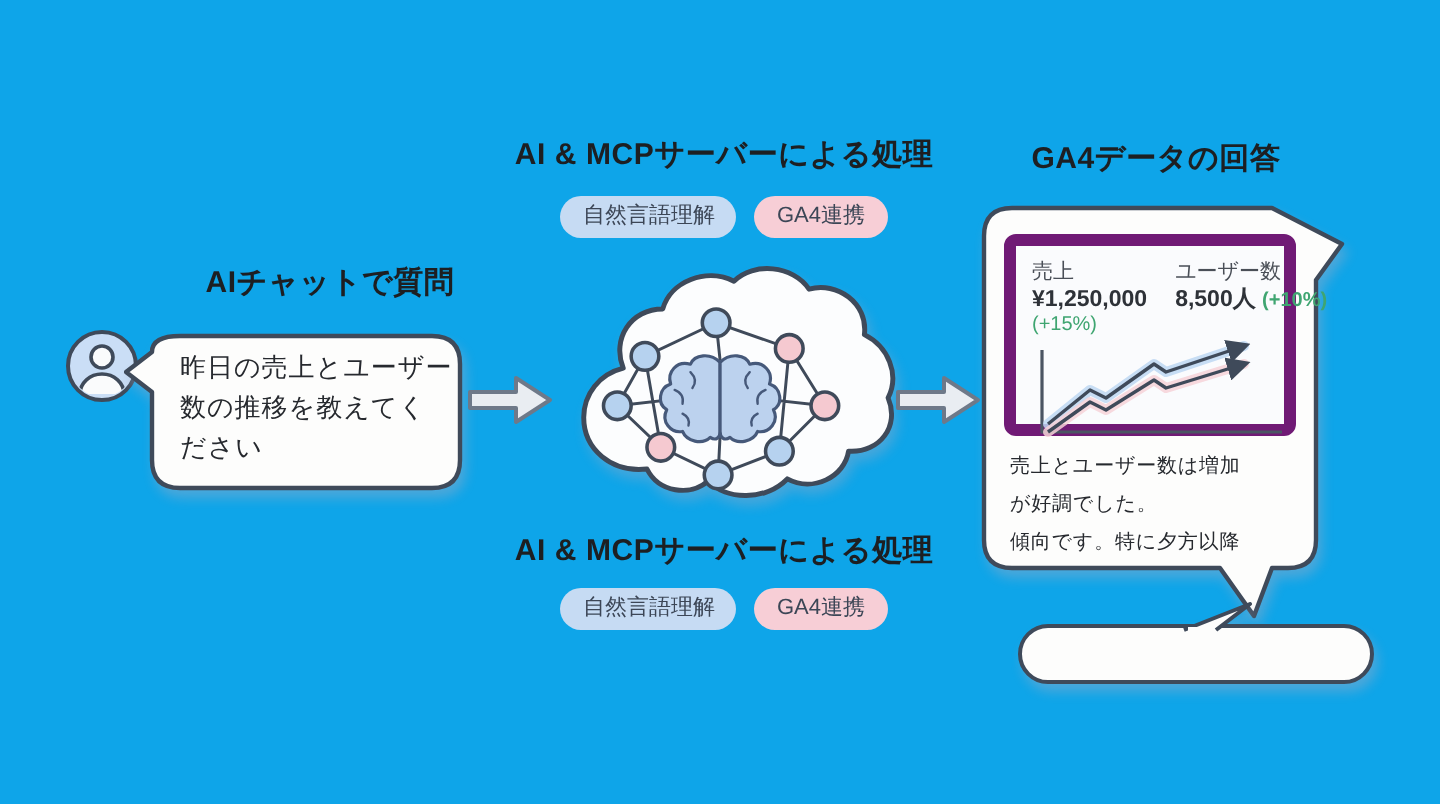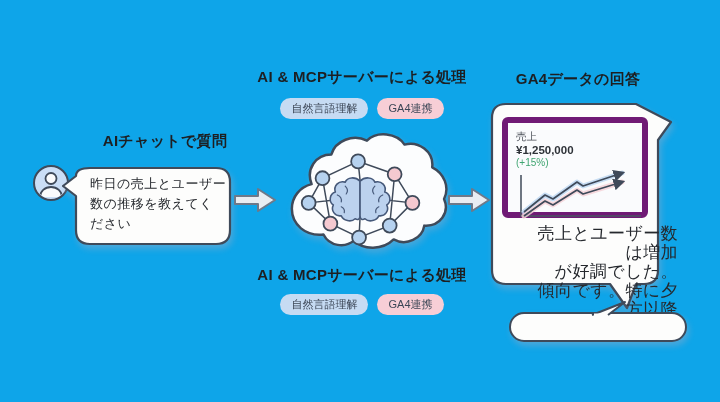--- a/index.html
+++ b/index.html
@@ -23,21 +23,21 @@
     white-space:nowrap;line-height:1.2;
   }
   .badge.blue{background:#c6dbf3;}
   .badge.pink{background:#f7ced6;}
   .bubble-svg{position:absolute;left:0;top:0;filter:drop-shadow(2px 4px 3px rgba(150,170,200,.45));}
   .bubble-text{position:absolute;color:#26292e;}
   .bubble-text .line{display:block;}
   #query-bubble{position:absolute;left:62px;top:164px;width:176px;height:84px;}
   #query-bubble .bubble-text{left:28px;top:10px;font-size:13px;line-height:20px;letter-spacing:.5px;}
   #response-bubble{position:absolute;left:488px;top:100px;width:190px;height:215px;}
-  #response-bubble .bubble-text{left:34px;top:124px;font-size:17px;line-height:19px;letter-spacing:.4px;text-align:right;}
+  #response-bubble .bubble-text{left:17px;top:124px;font-size:10px;line-height:19px;letter-spacing:.4px;}
   #ga4-card{
     position:absolute;left:14px;top:17px;width:146px;height:101px;
     background:#fafbfd;border:6px solid #701a75;border-radius:6px;box-sizing:border-box;
     padding:7px 8px 0 8px;
   }
   .stats{display:flex;gap:14px;}
   .stat-label{font-size:10.5px;color:#4a4f57;line-height:13px;}
   .stat-value{font-size:11.5px;color:#2e3238;line-height:14px;white-space:nowrap;font-weight:bold;}
   .stat-change{font-size:10px;color:#3fa571;line-height:12px;white-space:nowrap;}
   #card-chart{position:absolute;left:6px;top:46px;}
@@ -124,20 +124,27 @@
     <svg class="bubble-svg" width="190" height="215" viewBox="0 0 190 215">
       <path d="M18,4 H148 L183,22 L170,40 V170 Q170,184 156,184 H148 L139,208 L122,184 H18 Q4,184 4,170 V18 Q4,4 18,4 Z" fill="#fdfdfc" stroke="#3f4a5a" stroke-width="2.2" stroke-linejoin="round"></path>
     </svg>
     <div id="ga4-card">
       <div class="stats">
         <div>
           <div class="stat-label">売上</div>
           <div class="stat-value">¥1,250,000</div>
           <div class="stat-change">(+15%)</div>
         </div>
+        <div>
+          <div class="stat-label">ユーザー数</div>
+          <div class="stat-value">
+            <span>8,500人</span>
+            <span class="stat-change">(+10%)</span>
+          </div>
+        </div>
       </div>
       <svg id="card-chart" width="130" height="54" viewBox="0 0 130 54">
         <defs>
           <marker id="m1" markerWidth="7" markerHeight="7" refX="5" refY="3.5" orient="auto">
             <path d="M0,0 L7,3.5 L0,7 Z" fill="#3f4a5a"></path>
           </marker>
         </defs>
         <path d="M7,6 V47 H127" fill="none" stroke="#4b5563" stroke-width="1.6"></path>
         <polyline points="10,43 31,26 39,30 63,13 69,17 108,4" fill="none" stroke="#bdd7f2" stroke-width="5" opacity=".85" stroke-linejoin="round" stroke-linecap="round"></polyline>
         <polyline points="10,47 31,32 39,36 63,21 69,25 108,13" fill="none" stroke="#f6d2d8" stroke-width="5" opacity=".85" stroke-linejoin="round" stroke-linecap="round"></polyline>

